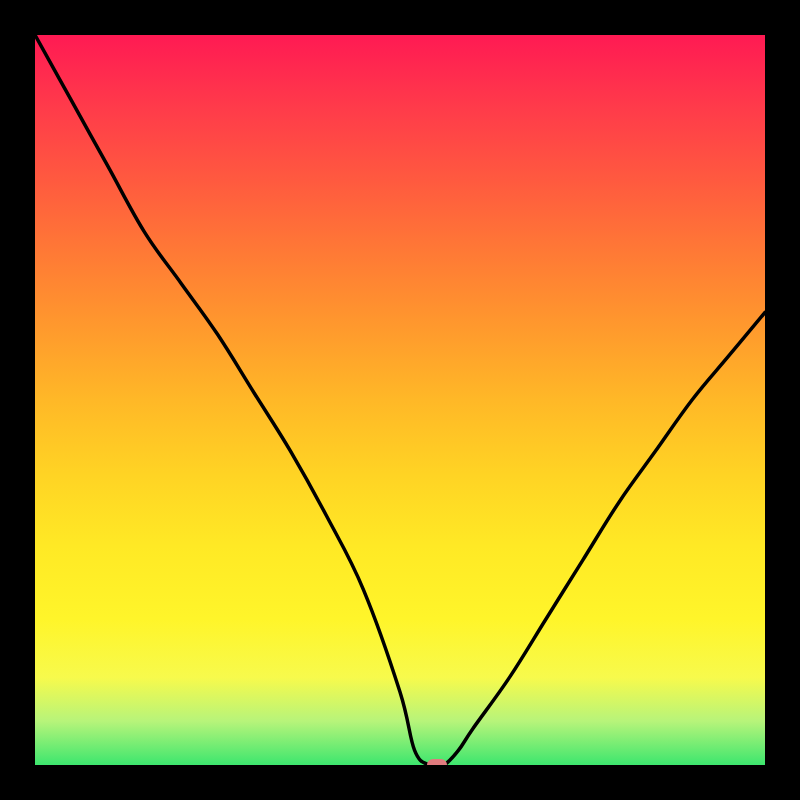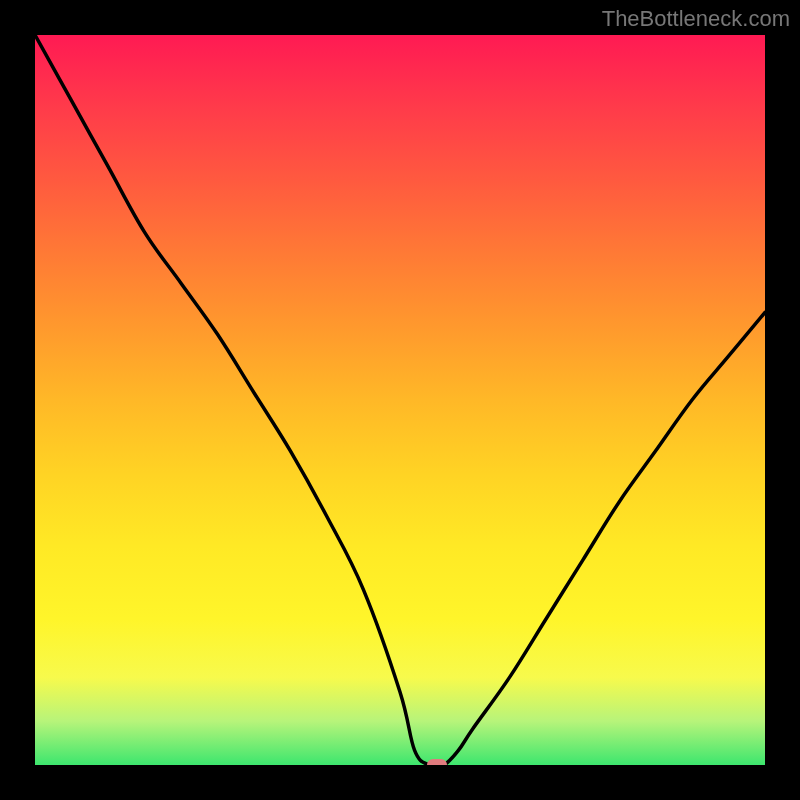--- a/index.html
+++ b/index.html
@@ -74,14 +74,13 @@
   <div class="plot-area">
     <div class="gradient"></div>
 
     <svg id="curve-svg" viewBox="0 0 730 730" preserveAspectRatio="none">
       <path id="curve-path" d="M 0 0 C 6.569999999999999 11.825999999999988 23.36 42.04799999999992 36.5 65.69999999999993 C 49.64 89.35199999999995 59.86 107.74800000000008 73 131.4000000000001 C 86.14 155.0520000000001 96.36 176.07600000000005 109.5 197.10000000000002 C 122.64 218.124 132.86 229.804 146 248.2 C 159.14 266.596 169.36 279.59000000000003 182.5 299.3 C 195.64 319.01 205.86 336.676 219 357.7 C 232.14 378.724 242.35999999999999 393.76200000000006 255.49999999999997 416.1 C 268.64 438.438 278.86 456.83399999999995 292 481.79999999999995 C 305.14 506.76599999999996 315.36 523.2639999999999 328.5 554.8 C 341.64 586.336 355.802 628.092 365 657 C 374.198 685.908 374.344 702.26 379.6 715.4 C 384.85600000000005 728.54 388.9440000000001 727.372 394.20000000000005 730 C 399.456 732.628 403.54400000000004 732.628 408.8 730 C 414.056 727.372 418.144 721.97 423.4 715.4 C 428.65599999999995 708.8299999999999 428.802 706.64 438 693.5 C 447.198 680.36 461.36 662.11 474.5 642.4 C 487.64 622.6899999999999 497.85999999999996 605.024 510.99999999999994 584 C 524.14 562.976 534.36 546.624 547.5 525.6 C 560.64 504.576 570.86 486.90999999999997 584 467.2 C 597.14 447.49 607.36 434.49600000000004 620.5 416.1 C 633.64 397.704 643.86 382.082 657 365 C 670.14 347.918 680.36 336.968 693.5 321.2 C 706.64 305.43199999999996 723.43 285.284 730 277.4" fill="none" stroke="#000" stroke-width="3.5" stroke-linecap="round" stroke-linejoin="round"></path>
     </svg>
 
     <div id="marker" class="marker" style="left: 401.5px; top: 730px;"></div>
   </div>
 
-  <div class="watermark">TheBottleneck.com</div>
 </div>
 
 </body></html>

